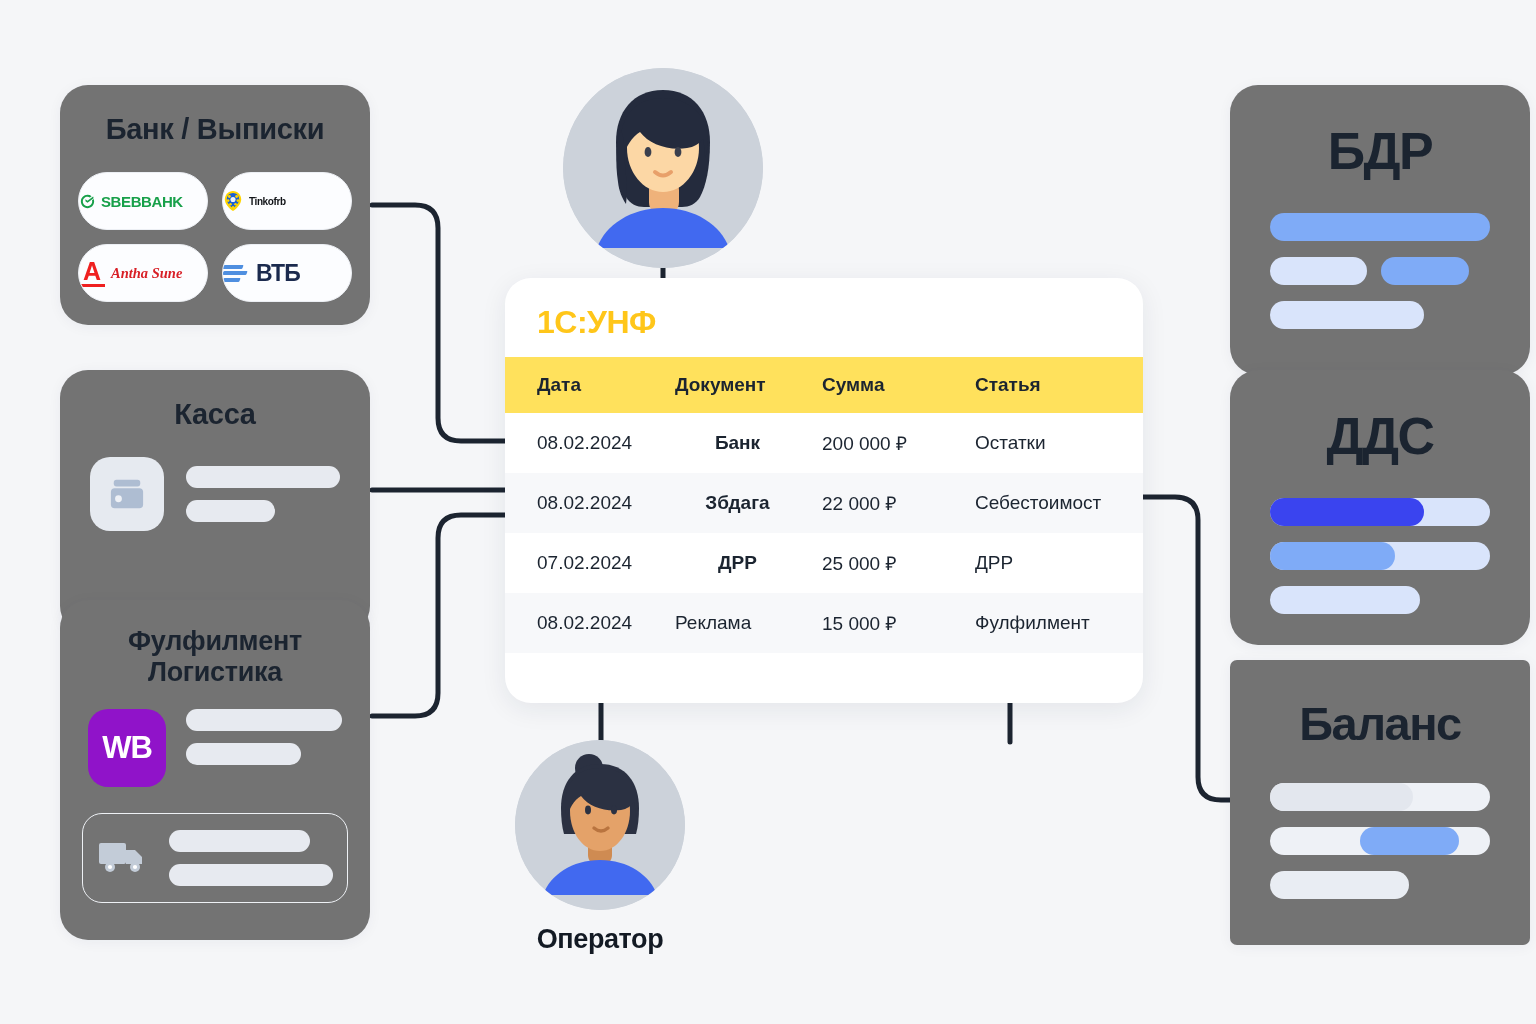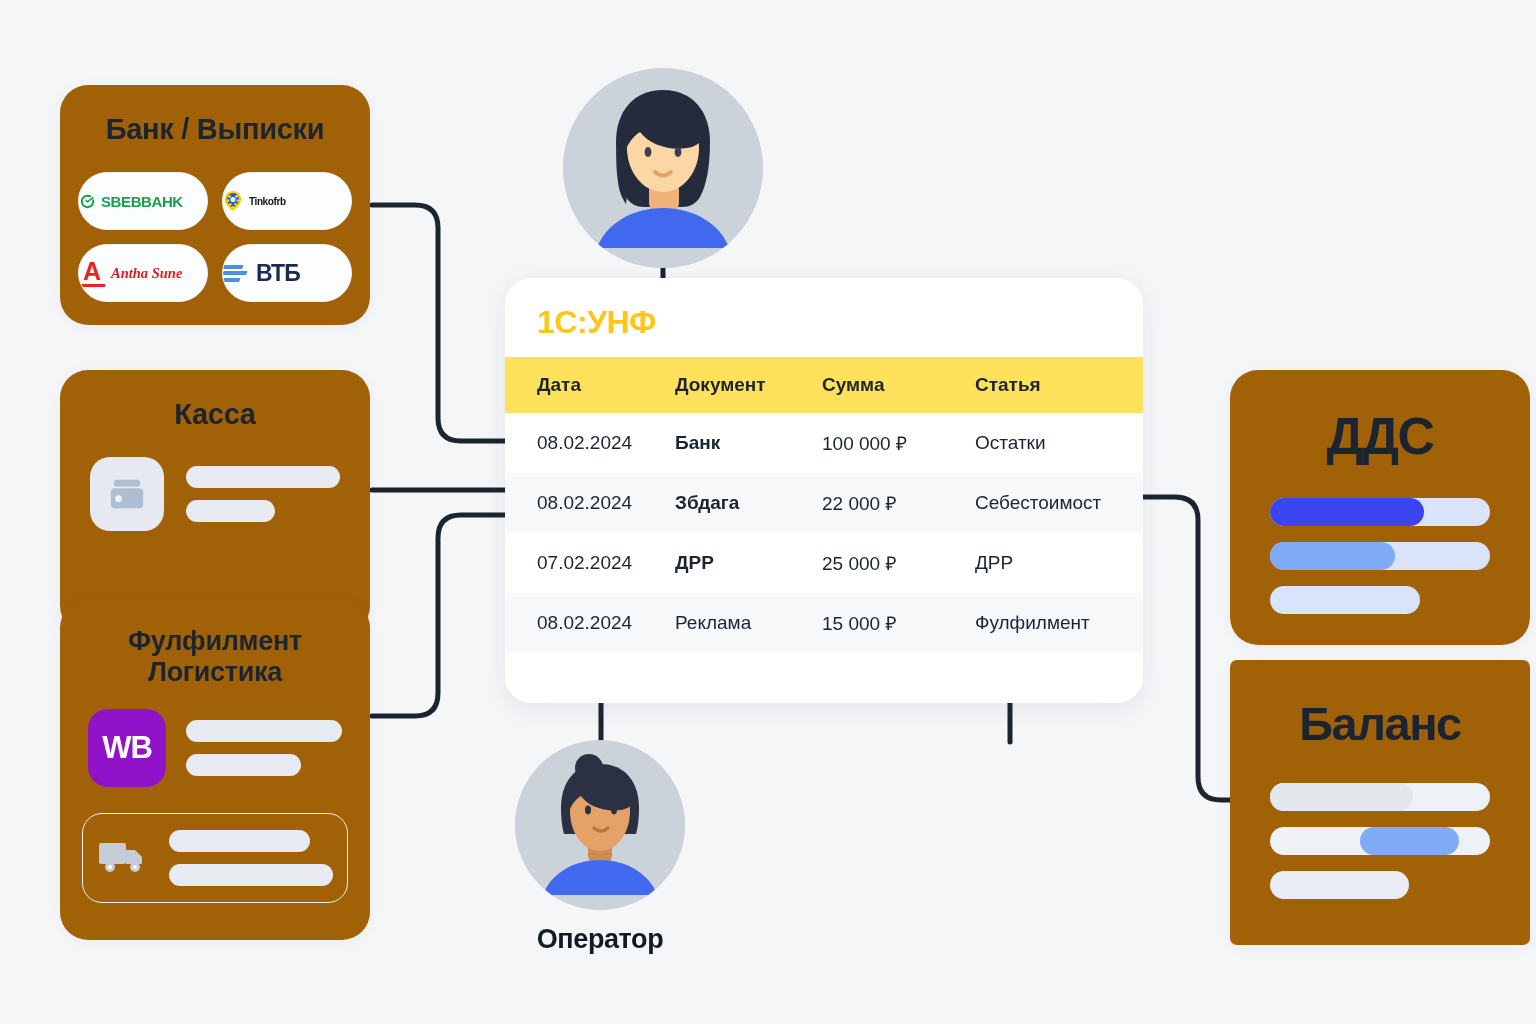--- a/index.html
+++ b/index.html
@@ -9,21 +9,21 @@
     font-family:"Liberation Sans", sans-serif;
     color:#1b1f2a;
     overflow:hidden;
     position:relative;
   }
   #stage { position:absolute; inset:0; width:1536px; height:1024px; }
 
   
   .card {
     position:absolute;
-    background:#a16207;
+    background:#737373;
     border-radius:28px;
     box-shadow:0 2px 14px rgba(25,35,70,.05);
   }
   .card-title {
     text-align:center;
     font-weight:700;
     color:#1b2430;
     letter-spacing:-.3px;
   }
 
@@ -56,21 +56,21 @@
   .kassa-icon {
     width:74px; height:74px; border-radius:20px; background:#e6eaf0;
     display:flex; align-items:center; justify-content:center; flex:none;
   }
   .ph-col { display:flex; flex-direction:column; gap:12px; flex:1; }
   .ph { background:#e7eaf0; border-radius:999px; height:22px; }
 
   
   #ff-card { left:60px; top:600px; width:310px; height:340px; }
   #ff-card .card-title { font-size:27px; margin-top:26px; line-height:1.13; }
-  .wb-row { display:flex; align-items:center; gap:20px; padding:0 28px; margin-top:22px; }
+  .wb-row { display:flex; gap:20px; padding:0 28px; margin-top:22px; }
   .wb-logo {
     width:78px; height:78px; border-radius:20px; background:#9013c9;
     display:flex; align-items:center; justify-content:center; flex:none;
     color:#fff; font-weight:800; font-size:31px; letter-spacing:-1px;
   }
   .truck-block {
     margin:26px 22px 0 22px; border:1.5px solid #eef1f5; border-radius:20px;
     padding:16px 14px; display:flex; align-items:center; gap:18px;
   }
 
@@ -103,21 +103,21 @@
     text-align:left; font-size:19px; font-weight:700; color:#1b2430;
     padding:17px 0 17px 0; white-space:nowrap;
   }
   .unf-table td {
     font-size:19px; color:#1b2430; padding:17px 0; white-space:nowrap;
   }
   .unf-table th:nth-child(1), .unf-table td:nth-child(1) { padding-left:32px; width:140px; }
   .unf-table th:nth-child(2), .unf-table td:nth-child(2) { padding-left:30px; width:155px; }
   .unf-table th:nth-child(3), .unf-table td:nth-child(3) { padding-left:22px; width:150px; }
   .unf-table th:nth-child(4), .unf-table td:nth-child(4) { padding-left:25px; }
-  .unf-table td.doc-strong { font-weight:700; }
+  .unf-table td.doc-strong { font-weight:700;text-align:center; }
   .unf-table tbody tr:nth-child(even) { background:#f7f8fa; }
 
   
   .avatar-wrap { position:absolute; text-align:center; }
   .avatar {
     border-radius:50%; background:#ccd2da; overflow:hidden; position:relative;
   }
   .avatar-label {
     margin-top:14px; font-size:27px; font-weight:700; color:#131a24;
     letter-spacing:-.4px;
@@ -274,21 +274,21 @@
           <th>Дата</th>
           <th>Документ</th>
           <th>Сумма</th>
           <th>Статья</th>
         </tr>
       </thead>
       <tbody>
         <tr>
           <td>08.02.2024</td>
           <td class="doc-strong">Банк</td>
-          <td>100 000 ₽</td>
+          <td>200 000 ₽</td>
           <td>Остатки</td>
         </tr>
         <tr>
           <td>08.02.2024</td>
           <td class="doc-strong">Збдага</td>
           <td>22 000 ₽</td>
           <td>Себестоимост</td>
         </tr>
         <tr>
           <td>07.02.2024</td>
@@ -318,20 +318,31 @@
         <ellipse cx="73" cy="70" rx="3" ry="4.4" fill="#2b3142"></ellipse>
         <ellipse cx="99" cy="70" rx="3" ry="4.4" fill="#2b3142"></ellipse>
         <path d="M79 88q7 6 14 0" fill="none" stroke="#b9743f" stroke-width="3.4" stroke-linecap="round"></path>
         <path d="M85 120c-28 0-50 15-57 35h114c-7-20-29-35-57-35z" fill="#4169f0"></path>
       </svg>
     </div>
     <div class="avatar-label">Оператор</div>
   </div>
 
 
+  <div class="card rcard" id="bdr-card">
+    <div class="card-title">БДР</div>
+    <div class="bars">
+      <div class="bar" style="background:#7fabf7;width:100%"></div>
+      <div class="bar-pair">
+        <div class="bar" style="background:#d9e4fb;width:44%"></div>
+        <div class="bar" style="background:#7fabf7;width:40%"></div>
+      </div>
+      <div class="bar" style="background:#d9e4fb;width:70%"></div>
+    </div>
+  </div>
 
   <div class="card rcard" id="dds-card">
     <div class="card-title">ДДС</div>
     <div class="bars">
       <div class="bar" style="background:#d9e4fb;width:100%">
         <div class="bar-fill" style="background:#3a44ef;width:70%"></div>
       </div>
       <div class="bar" style="background:#d9e4fb;width:100%">
         <div class="bar-fill" style="background:#7fabf7;width:57%"></div>
       </div>

